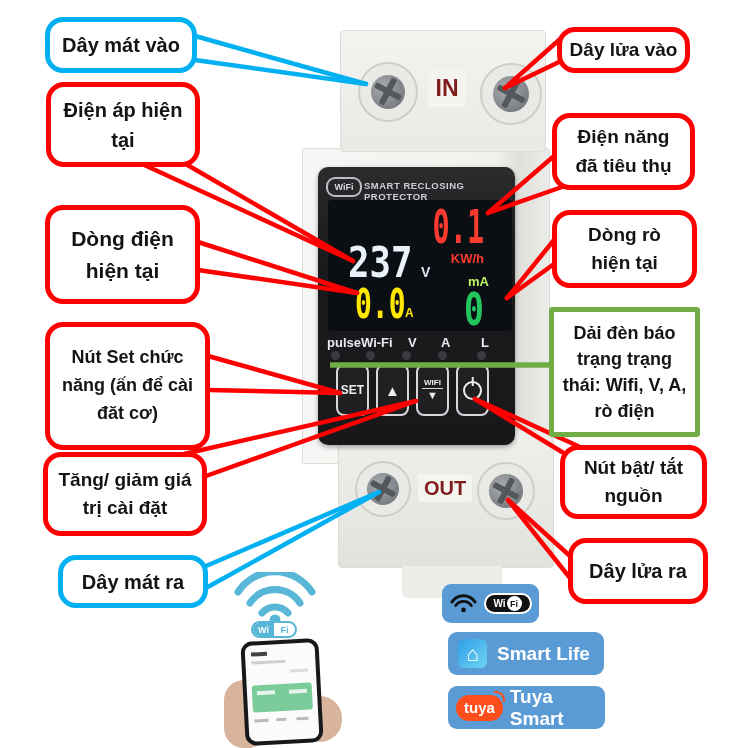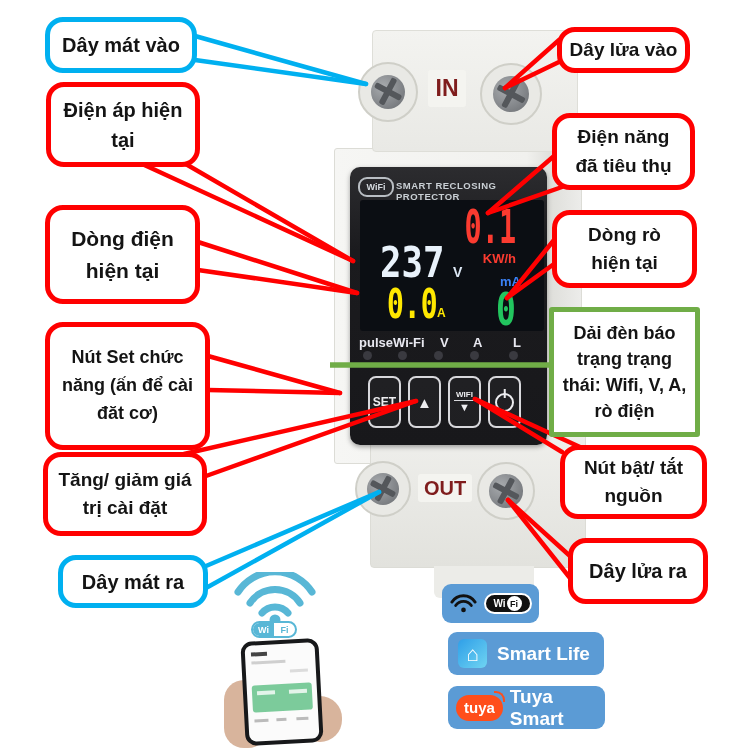--- a/index.html
+++ b/index.html
@@ -28,21 +28,21 @@
                   font-weight:bold;font-size:18px;line-height:1.45;color:#141414;
                   box-sizing:border-box;padding:2px 8px;}
 
   
   svg.pointers{position:absolute;left:0;top:0;z-index:6;}
   .pl-red  {stroke:#FF0000;stroke-width:4.5;stroke-linecap:round;}
   .pl-cyan {stroke:#00B0F0;stroke-width:4.5;stroke-linecap:round;}
   .pl-green{stroke:#70AD47;stroke-width:5.5;stroke-linecap:butt;}
 
   
-  .dev{position:absolute;z-index:1;margin-left:32px;}
+  .dev{position:absolute;z-index:1;}
   #dev-body{left:302px;top:148px;width:246px;height:314px;
             background:linear-gradient(90deg,#f6f6f4 0%,#f1f1ee 78%,#dfdfdb 88%,#ececea 100%);
             border:1px solid #dcdcd6;border-radius:3px;}
   #block-in{left:340px;top:30px;width:204px;height:120px;
             background:linear-gradient(180deg,#f3f3f0,#e9e9e5);
             border:1px solid #dedeD8;border-radius:4px;}
   #block-out{left:338px;top:430px;width:214px;height:136px;
             background:linear-gradient(180deg,#efefec,#e2e2dd);
             border:1px solid #dcdcd6;border-radius:4px;}
   #dev-tail{left:402px;top:566px;width:100px;height:32px;background:#ececE8;border-radius:0 0 6px 6px;}
@@ -66,25 +66,25 @@
   #panel-title{position:absolute;left:46px;top:13px;font-size:9.5px;font-weight:bold;
          color:#c9cfd4;letter-spacing:.5px;}
   #lcd{position:absolute;left:10px;top:33px;width:184px;height:131px;background:#0b0e13;border-radius:3px;}
   .seg{font-family:"DejaVu Sans Mono",monospace;font-weight:bold;line-height:1;display:inline-block;}
   #v-val{position:absolute;left:20px;top:42px;font-size:42px;color:#e9f2fb;transform:scaleX(.85);transform-origin:left;}
   #v-unit{position:absolute;left:93px;top:64px;font-size:14px;font-weight:bold;color:#dde8f5;}
   #c-val{position:absolute;left:27px;top:84px;font-size:40px;color:#ffe800;transform:scaleX(.70);transform-origin:left;}
   #c-unit{position:absolute;left:77px;top:106px;font-size:12px;font-weight:bold;color:#ffe800;}
   #e-val{position:absolute;right:28px;top:4px;font-size:46px;color:#fb3b30;transform:scaleX(.62);transform-origin:right;}
   #e-unit{position:absolute;right:28px;top:51px;font-size:13px;font-weight:bold;color:#fb3b30;}
-  #l-unit{position:absolute;left:140px;top:74px;font-size:13px;font-weight:bold;color:#3b82f6;}
+  #l-unit{position:absolute;left:140px;top:74px;font-size:13px;font-weight:bold;color:#bef264;}
   #l-val{position:absolute;left:136px;top:88px;font-size:44px;color:#22c55e;transform:scaleX(.75);transform-origin:left;}
   .ind{position:absolute;top:168px;font-size:13px;font-weight:bold;color:#e8e8f0;}
   .led{position:absolute;top:184px;width:9px;height:9px;border-radius:50%;background:#3a3a40;}
-  .btn{position:absolute;top:209px;width:33px;height:52px;border:2px solid #d8d8dc;border-radius:8px;
+  .btn{position:absolute;top:197px;width:33px;height:52px;border:2px solid #d8d8dc;border-radius:8px;
        box-sizing:border-box;display:flex;flex-direction:column;align-items:center;justify-content:center;
        color:#ededf0;background:rgba(255,255,255,.03);}
   #btn-set{left:18px;font-size:12px;font-weight:bold;}
   #btn-up{left:58px;font-size:15px;}
   #btn-wifi{left:98px;}
   #btn-wifi .w-top{font-size:8px;font-weight:bold;border-bottom:1.5px solid #d8d8dc;padding:0 2px 1px;}
   #btn-wifi .w-dn{font-size:11px;line-height:1.1;}
   #btn-power{left:138px;}
   .pwr{width:15px;height:15px;border:2.5px solid #ededf0;border-radius:50%;position:relative;}
   .pwr:after{content:"";position:absolute;left:50%;top:-6px;width:2.5px;height:9px;background:#ededf0;transform:translateX(-50%);}

